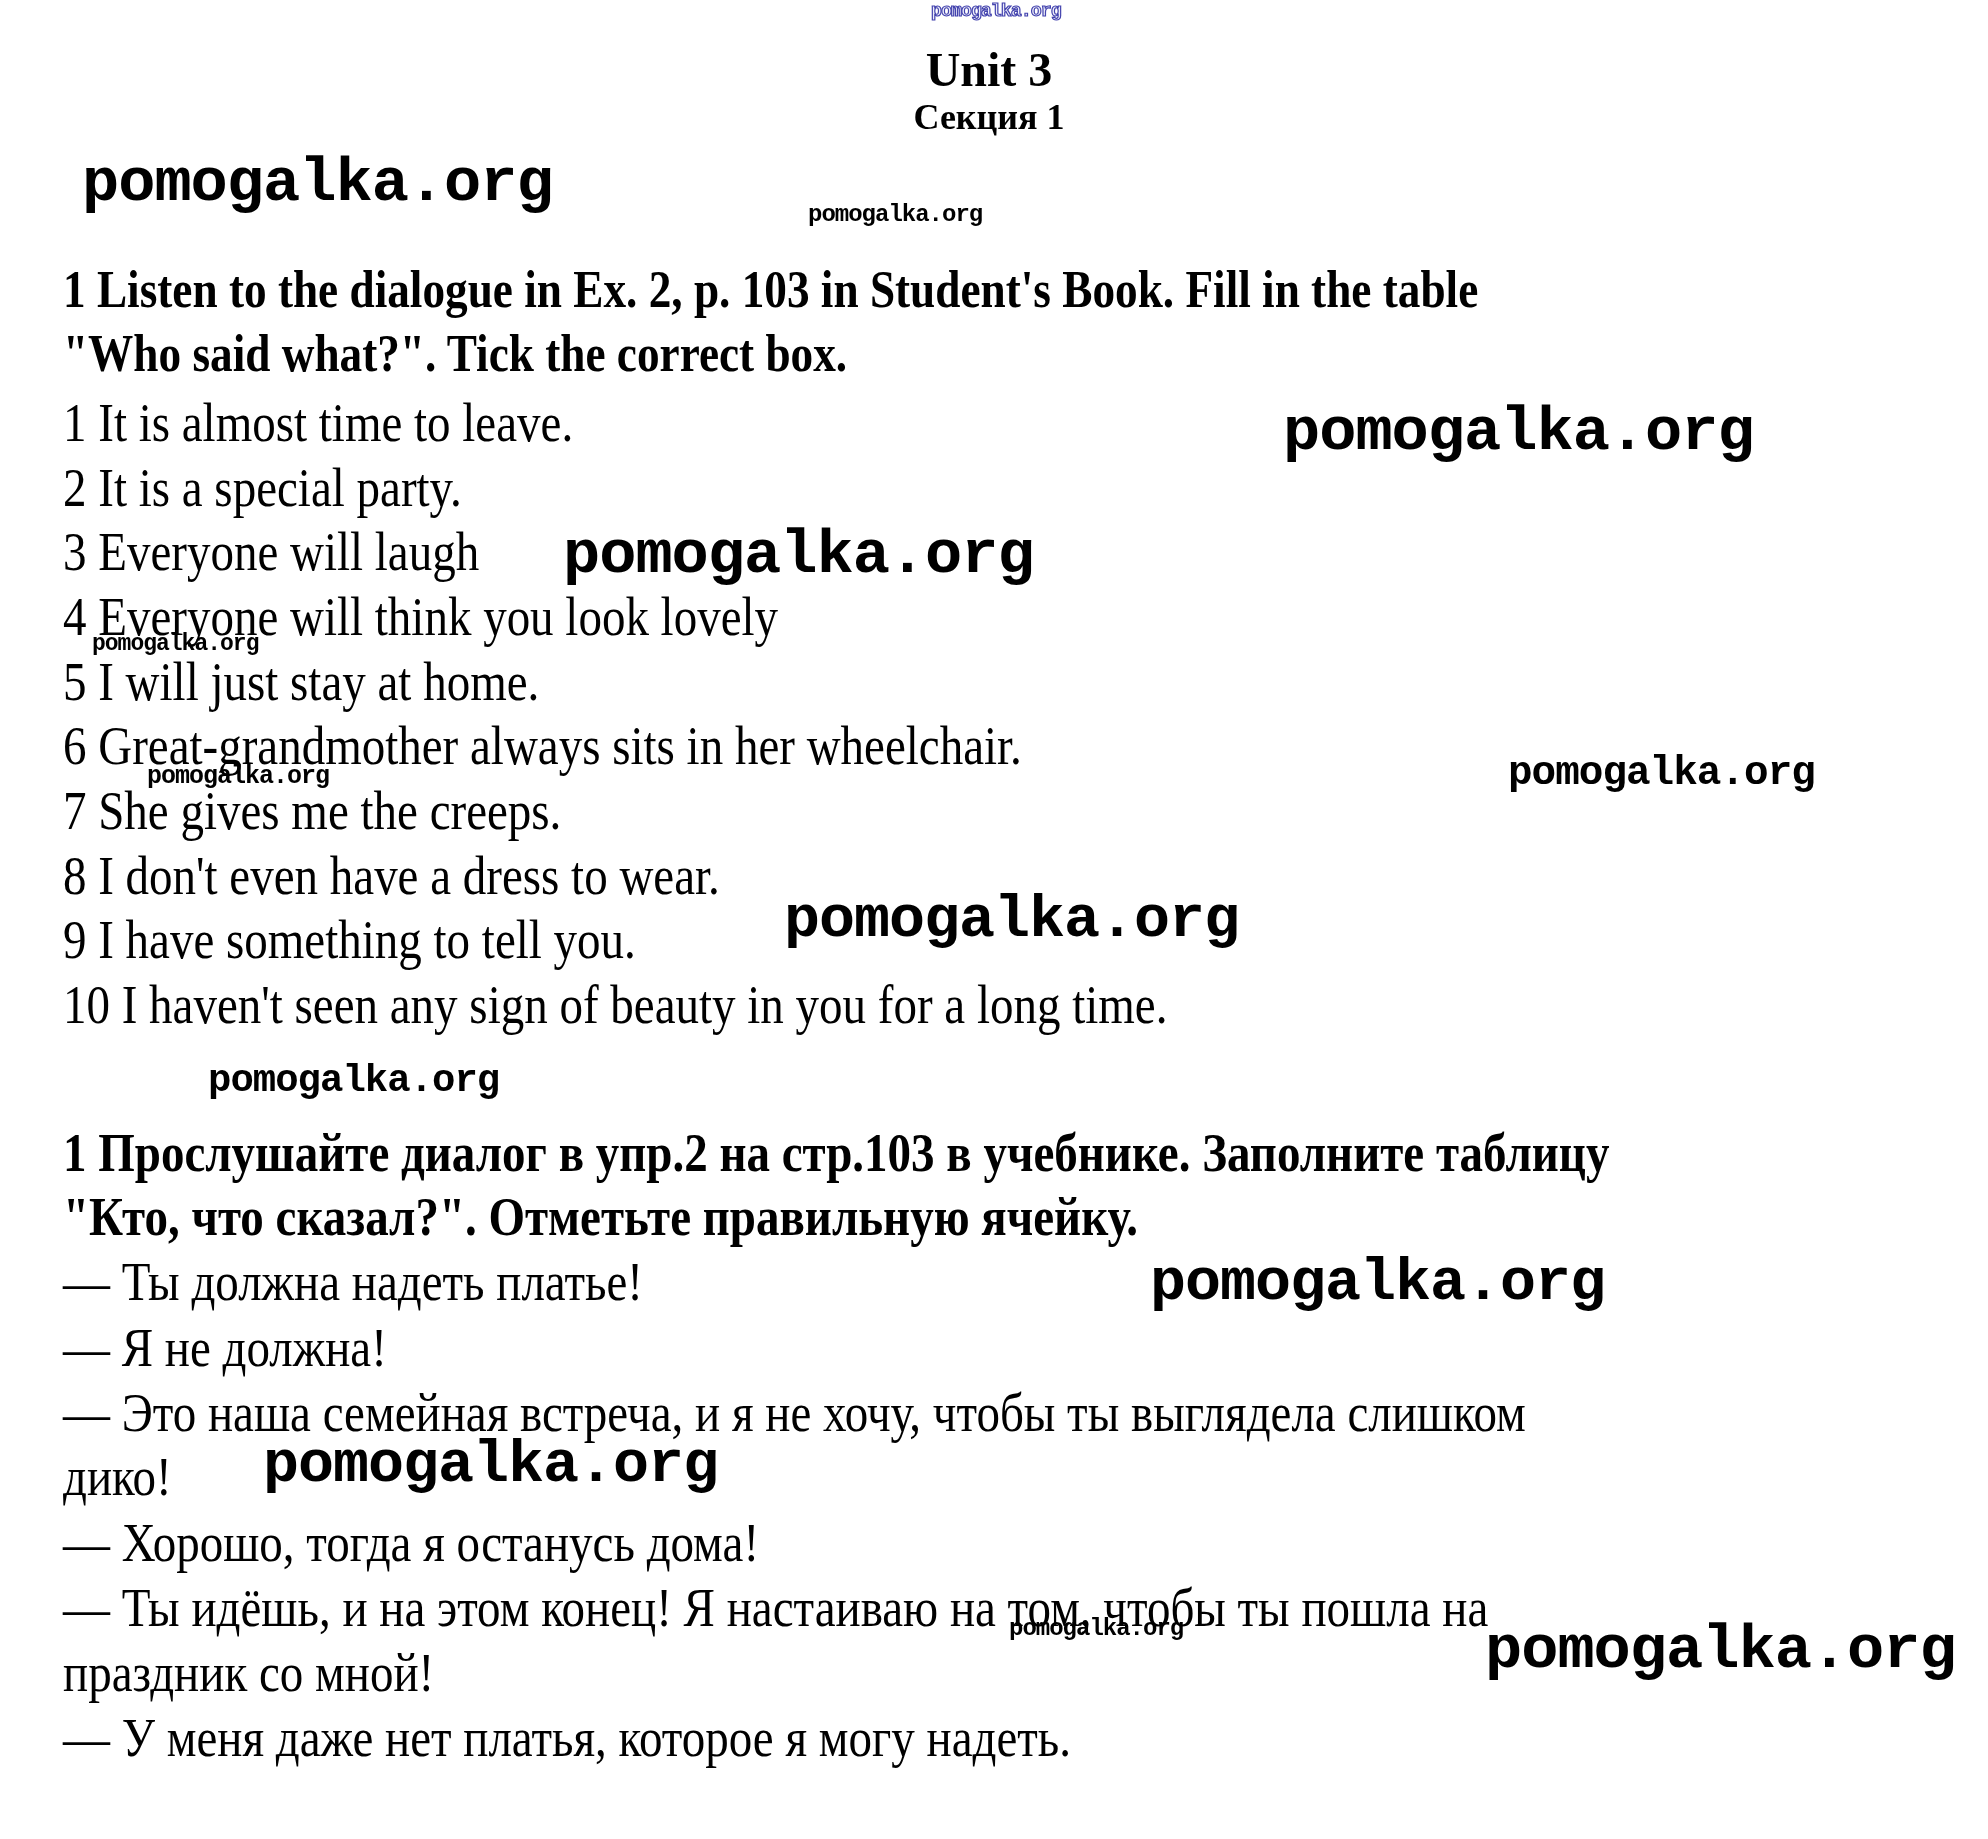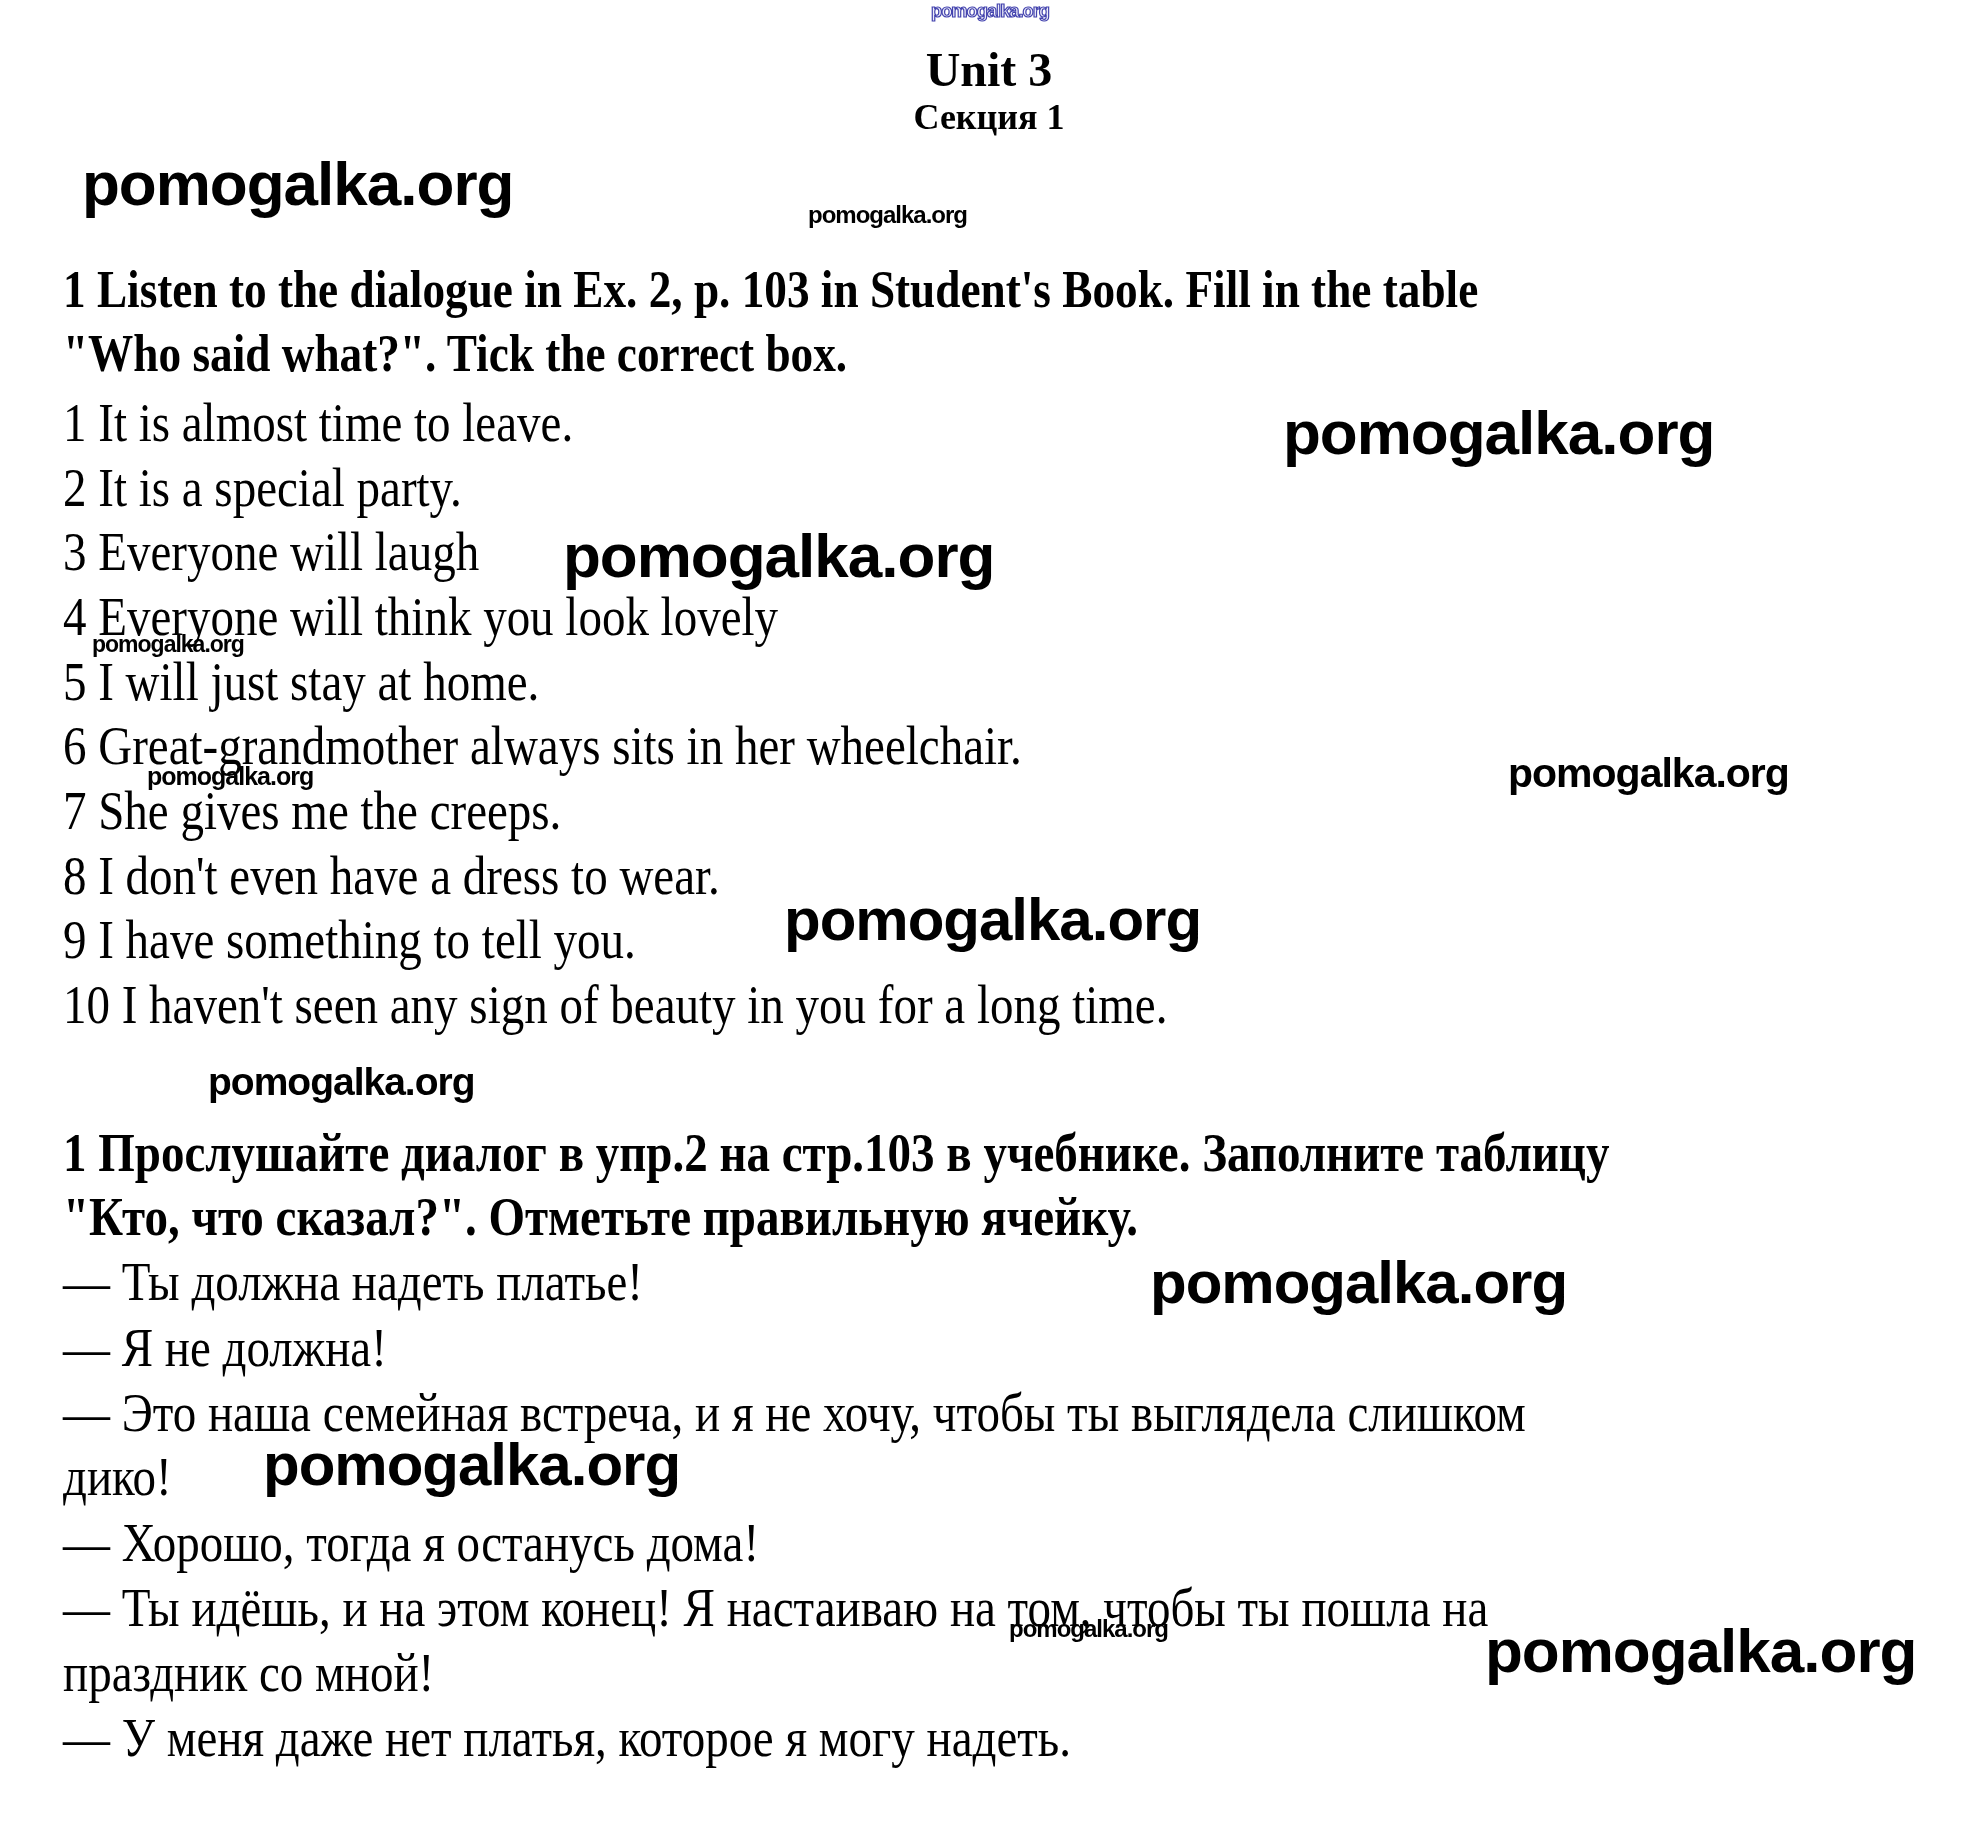--- a/index.html
+++ b/index.html
@@ -3,21 +3,21 @@
 <meta charset="utf-8">
 <style>
   html,body{margin:0;padding:0;}
   body{
     width:1989px;height:1839px;background:#ffffff;position:relative;
     overflow:hidden;
     font-family:"Liberation Serif","DejaVu Serif",serif;
   }
   .ln{position:absolute;white-space:nowrap;line-height:1;color:#000;}
   .serif{font-family:"Liberation Serif","DejaVu Serif",serif;}
-  .sans{font-family:Liberation Sans, sans-serif;font-weight:600;letter-spacing:-1px;}
+  .sans{font-family:Liberation Mono, monospace;font-weight:600;letter-spacing:-1px;}
   .bold{font-weight:bold;}
   .cond{transform:scaleX(0.87);transform-origin:0 0;}
   .center{left:0;width:1978px;text-align:center;}
   .wm-blue{
     color:#ededf9;
     -webkit-text-stroke:1.2px #4343ae;
     font-weight:700;
   }
 </style>
 </head>

